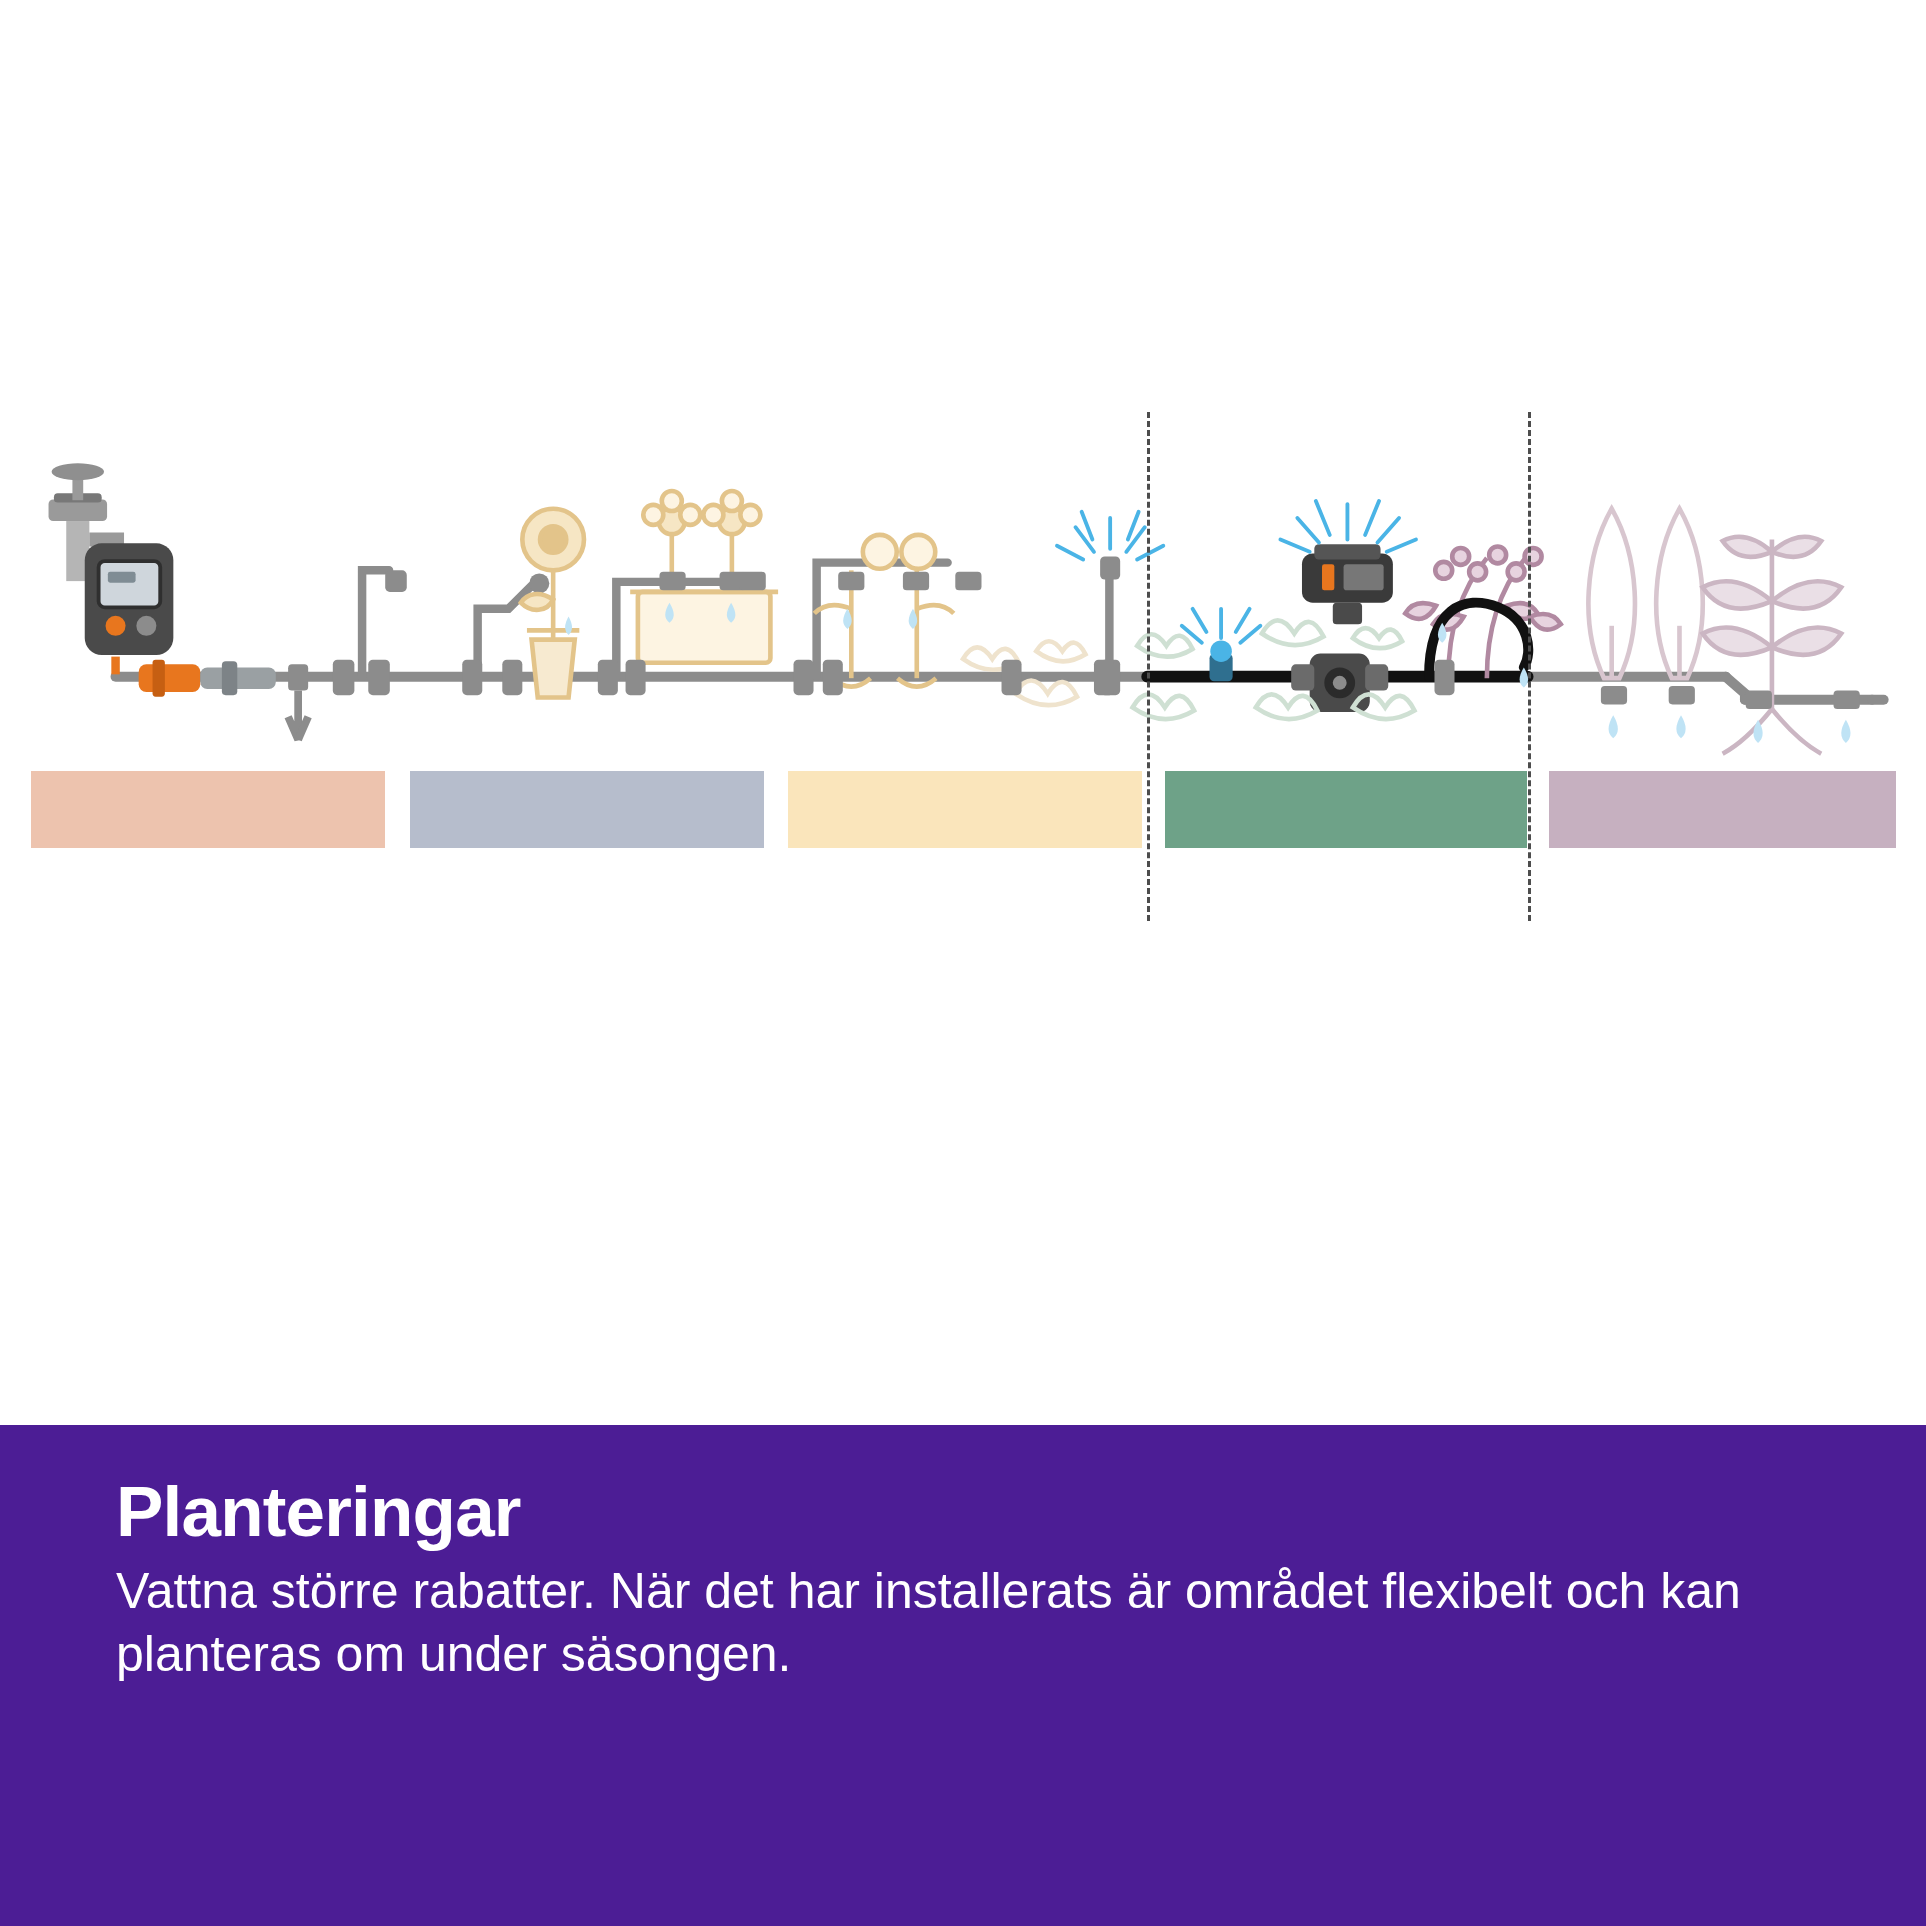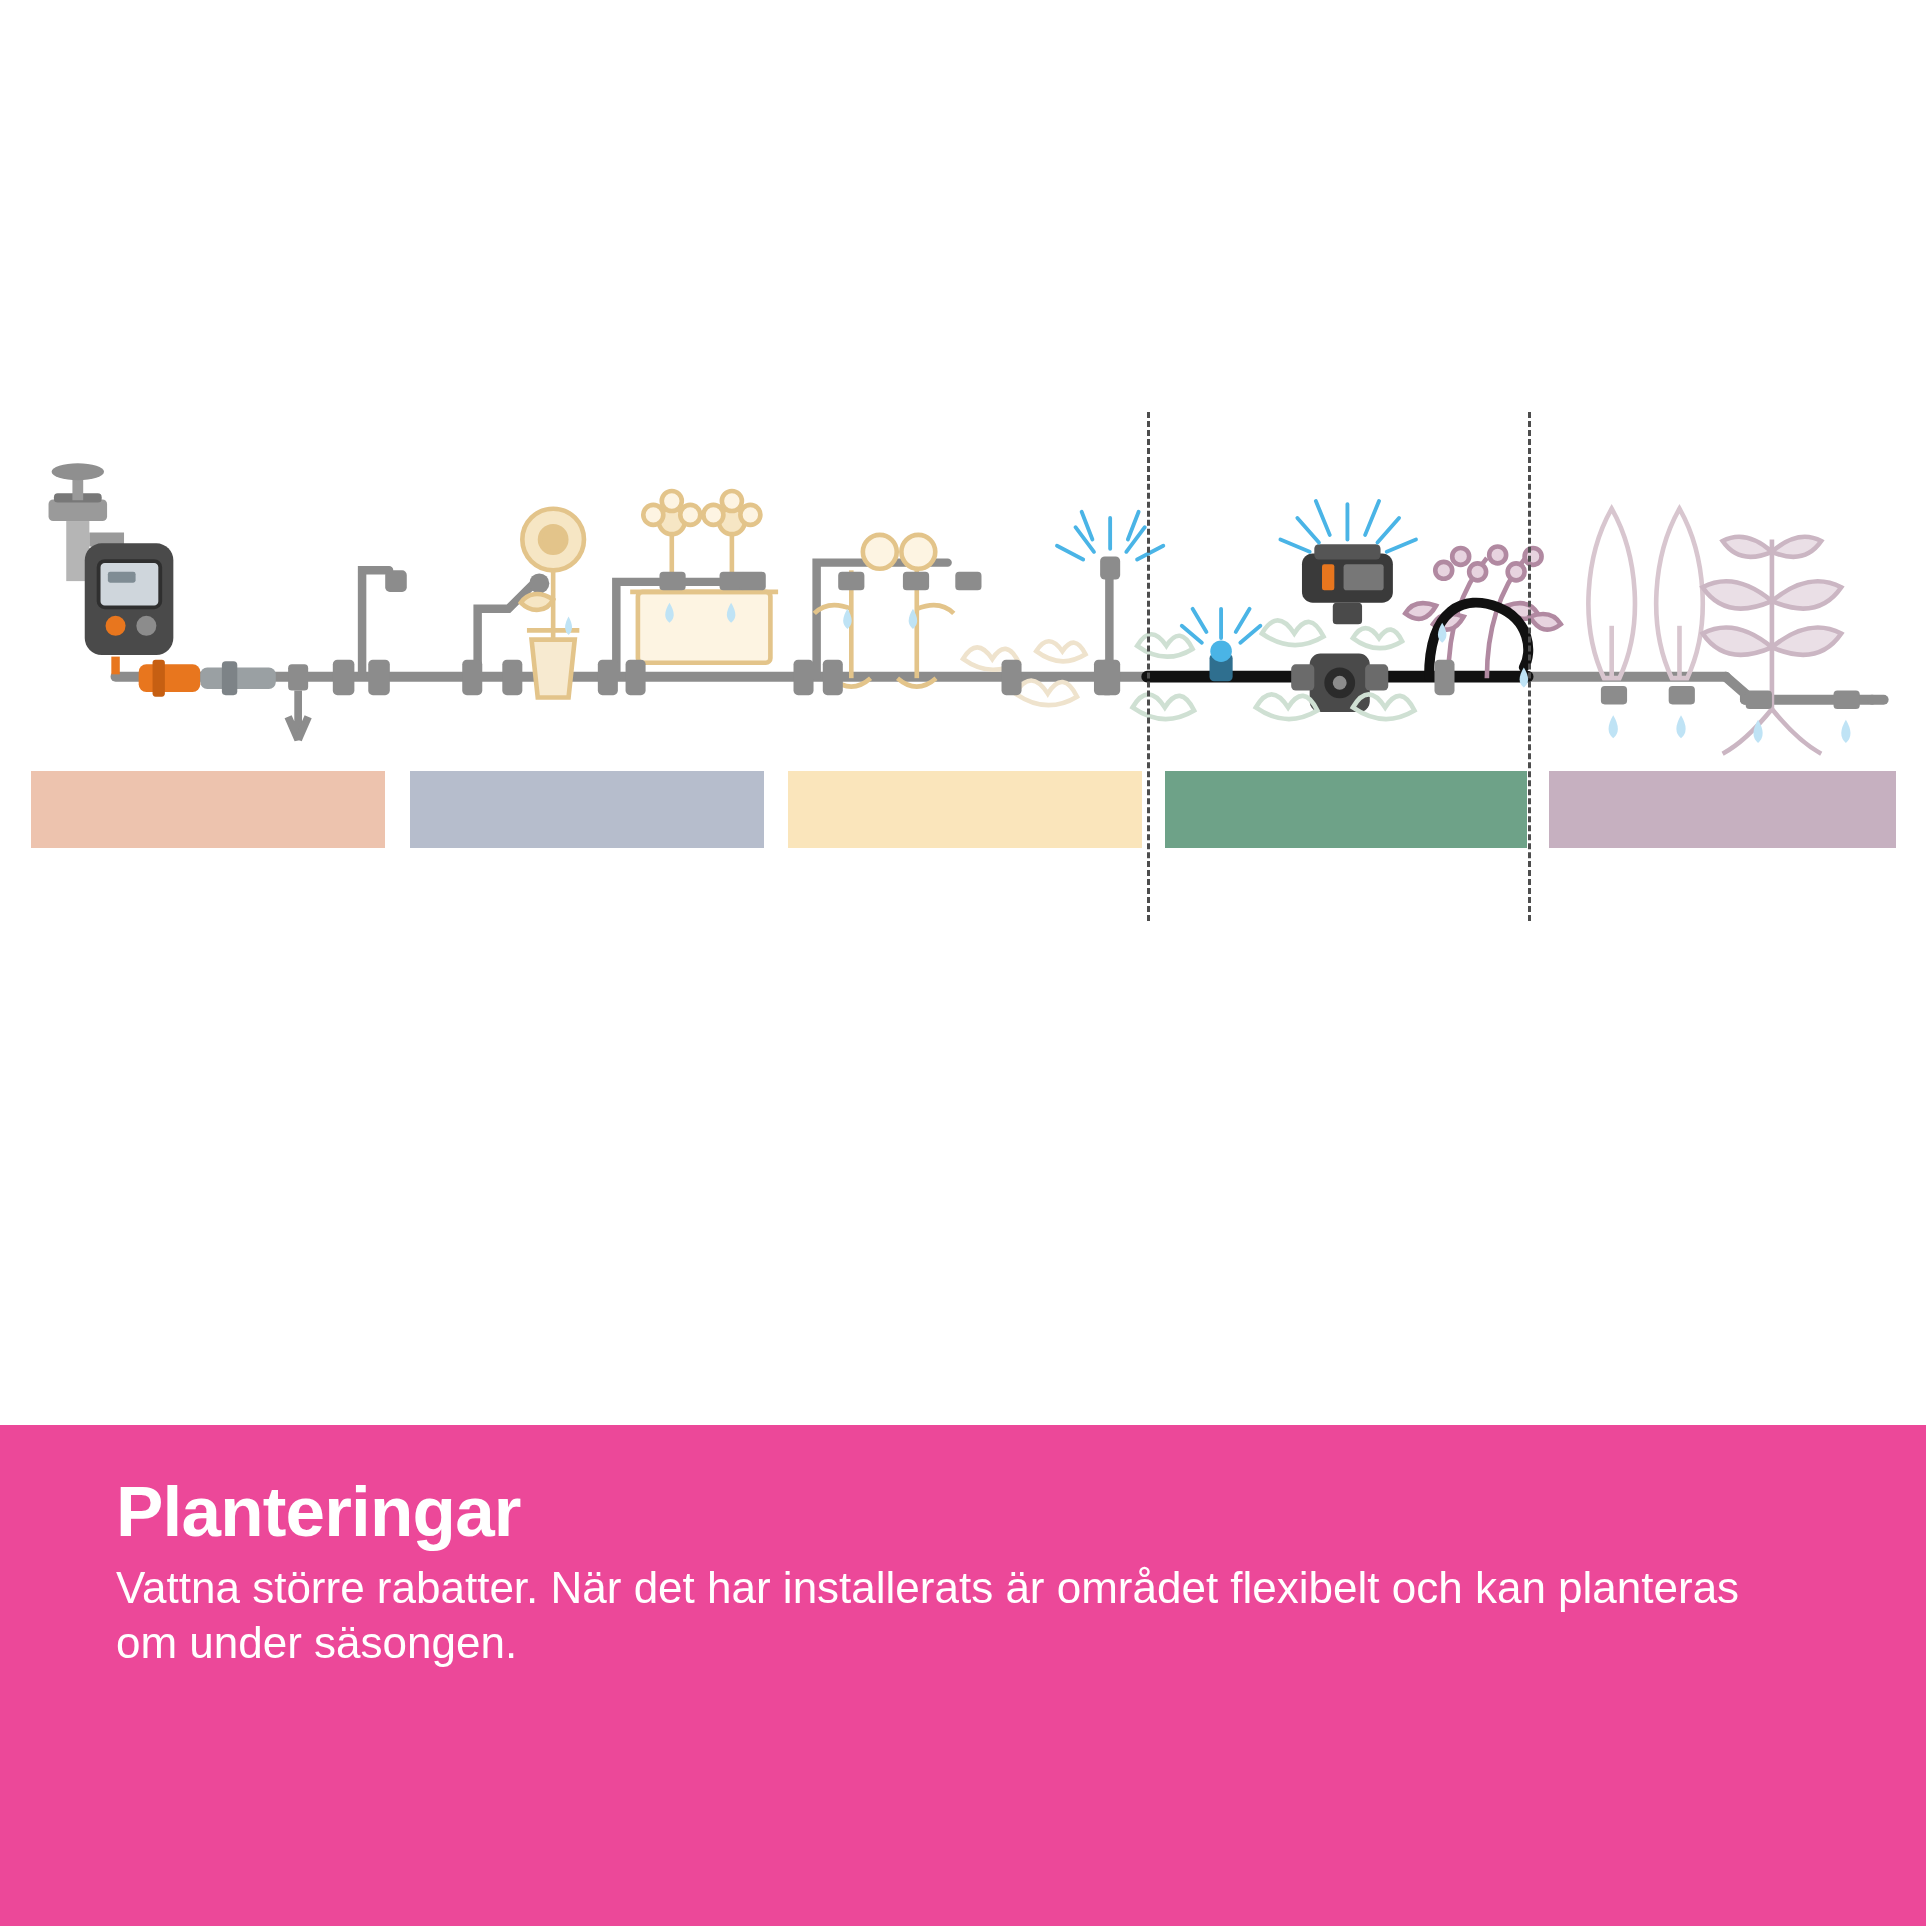--- a/index.html
+++ b/index.html
@@ -35,35 +35,35 @@
   .zone-divider{
     position:absolute;
     width:0; border-left:3.1px dashed #4d4d4d;
     top:412px; height:509px;
   }
 
   
   .caption{
     position:absolute;
     left:0; bottom:0; width:1926px; height:501px;
-    background:#ec4899;
+    background:#4c1d95;
     box-sizing:border-box;
     padding:50px 116px 0 116px;
     color:#ffffff;
   }
   .caption h1{
     margin:0 0 10.8px 0;
     font-size:71px;
     line-height:1.05;
     font-weight:bold;
     letter-spacing:-0.8px;
   }
   .caption p{
     margin:0;
-    font-size:44px;
+    font-size:50px;
     line-height:1.25;
     font-weight:normal;
     max-width:1718px;
   }
 </style>
 </head>
 <body>
 
 <div id="stage">
 

